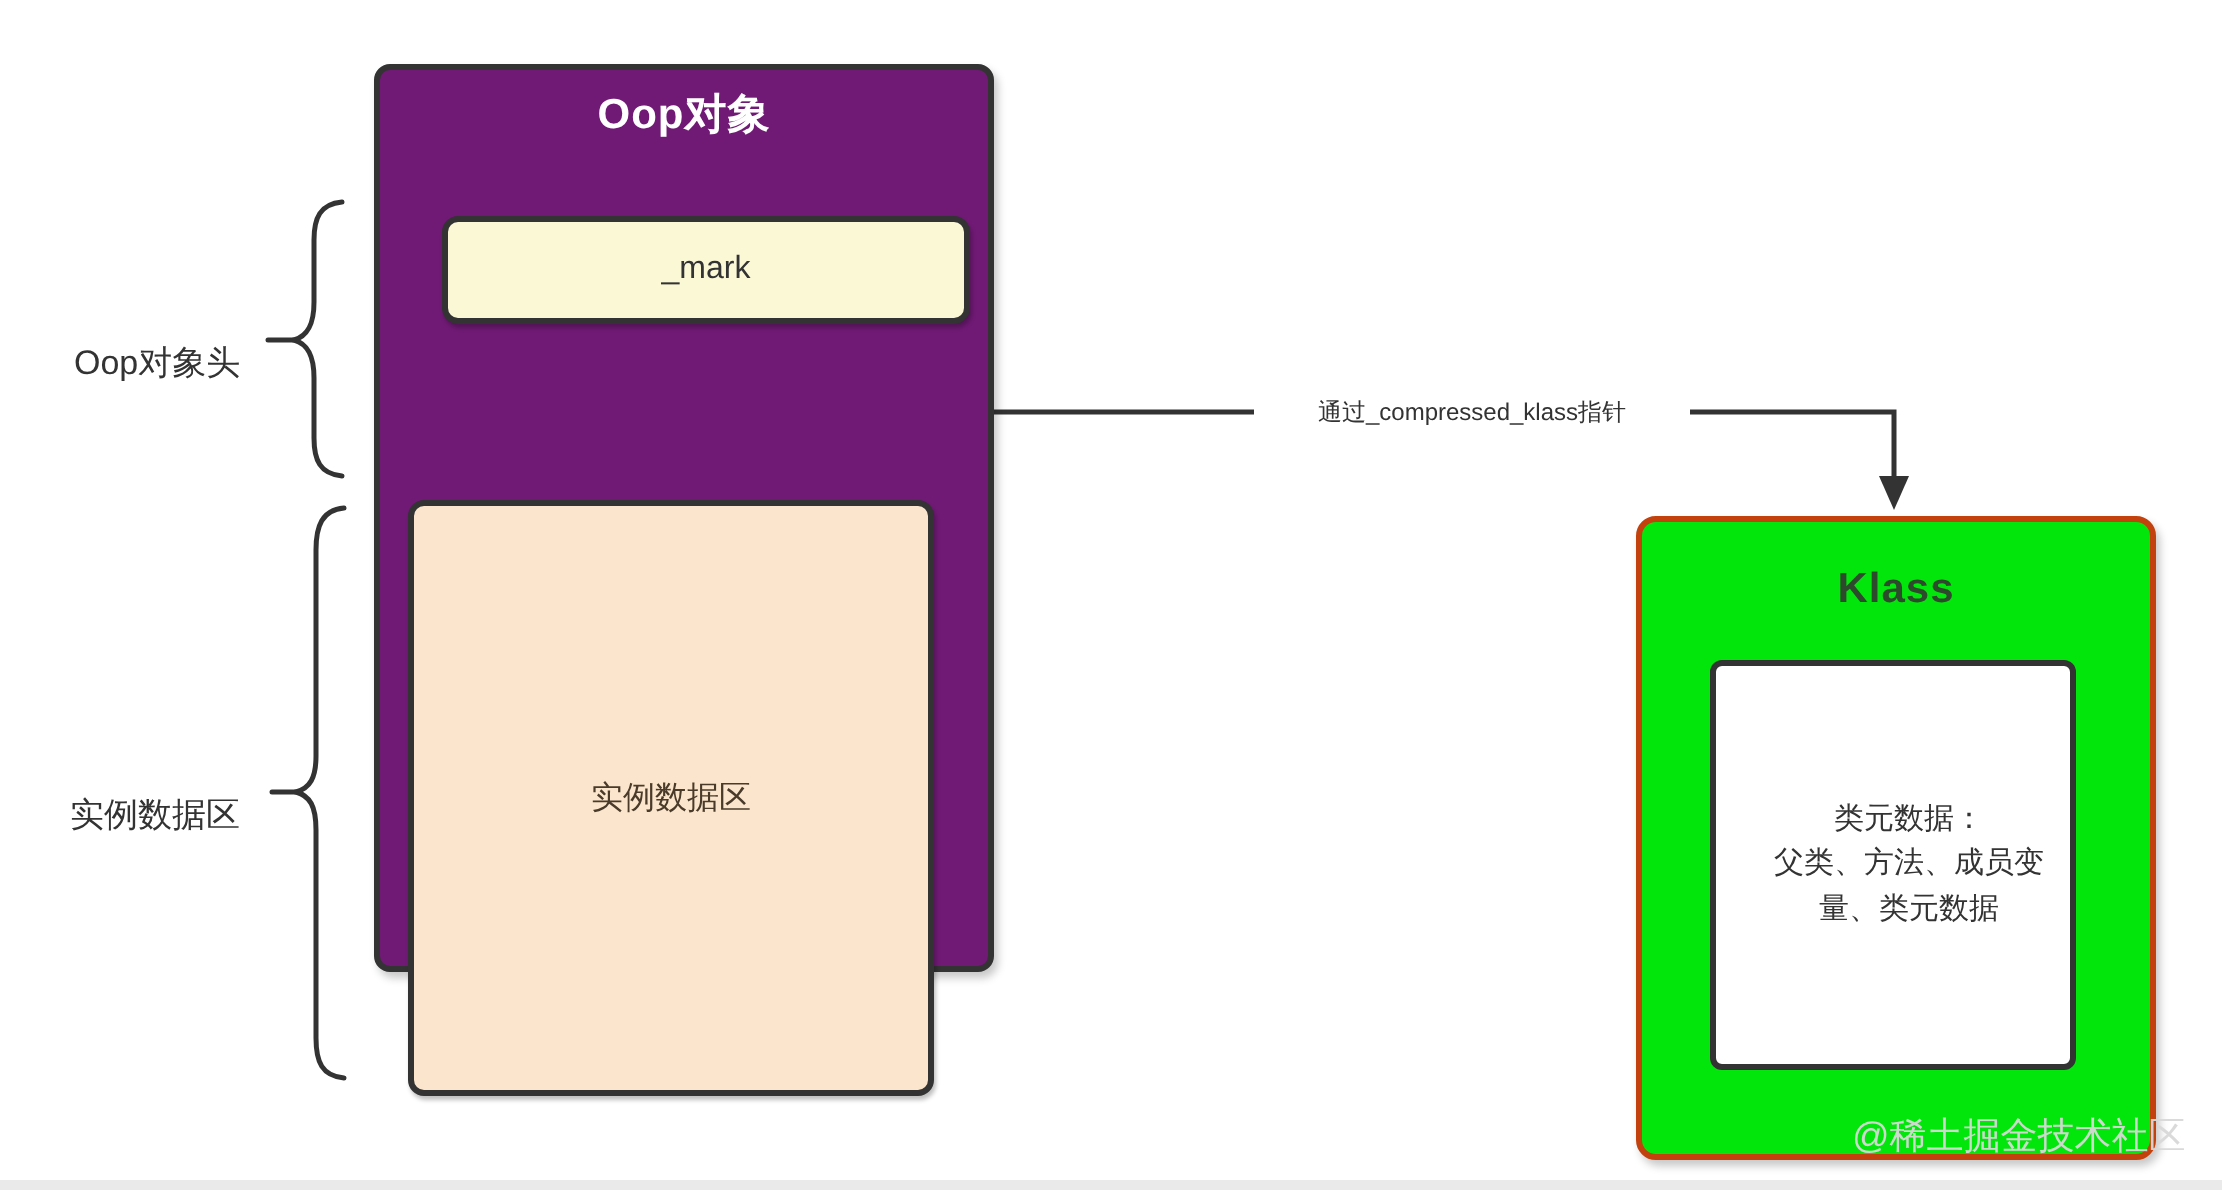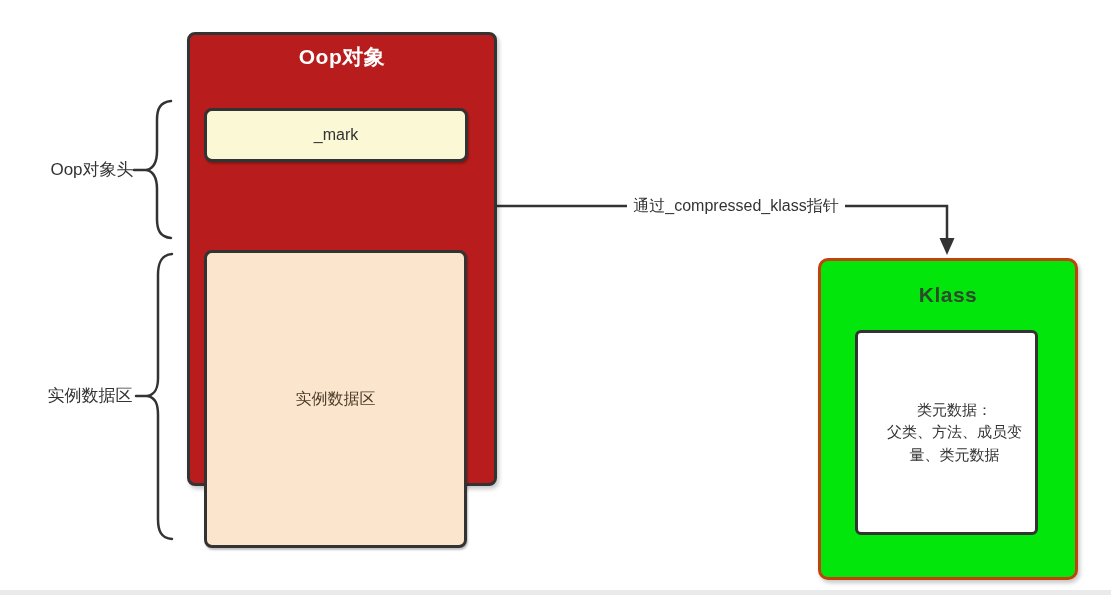--- a/index.html
+++ b/index.html
@@ -19,21 +19,21 @@
     left: 0; top: 0;
     width: 1111px; height: 595px;
     pointer-events: none;
   }
 
   
   .oop-box {
     position: absolute;
     left: 187px; top: 32px;
     width: 310px; height: 454px;
-    background: #b91c1c;
+    background: #701a75;
     border: 3px solid #333333;
     border-radius: 8px;
     box-shadow: 2px 3px 4px rgba(0,0,0,0.22);
   }
   .oop-title {
     position: absolute;
     left: 0; top: 8px; width: 100%;
     text-align: center;
     color: #ffffff;
     font-size: 21px;
@@ -47,21 +47,21 @@
     background: #fbf8d6;
     border: 3px solid #333333;
     border-radius: 8px;
     box-shadow: 1px 2px 2px rgba(0,0,0,0.25);
     display: flex;
     align-items: center;
     justify-content: center;
     font-size: 16px;
     color: #333333;
   }
-  .field-mark     { top: 73px;  height: 54px; }
+  .field-mark     { top: 73px;  height: 54px; margin-left: 17px; }
   .field-metadata { top: 143px; height: 53px; }
   .instance-box {
     position: absolute;
     left: 14px; top: 215px;
     width: 263px; height: 298px;
     background: #fbe6cd;
     border: 3px solid #333333;
     border-radius: 8px;
     box-shadow: 1px 2px 2px rgba(0,0,0,0.25);
     display: flex;
@@ -70,36 +70,37 @@
     font-size: 16px;
     color: #4a3a2a;
   }
 
   
   .left-label {
     position: absolute;
     width: 110px;
     height: 22px;
     line-height: 22px;
-    text-align: center;
+    text-align: left;
     font-size: 17px;
     color: #333333;
     white-space: nowrap;
+    margin-top: 12px;
   }
   .label-header   { left: 37px; top: 159px; }
   .label-instance { left: 35px; top: 385px; }
 
   
   .arrow-label {
     position: absolute;
     left: 626px; top: 195px;
     width: 220px; height: 22px;
     line-height: 22px;
     text-align: center;
-    font-size: 16px;
+    font-size: 12px;
     color: #333333;
     white-space: nowrap;
   }
 
   
   .klass-box {
     position: absolute;
     left: 818px; top: 258px;
     width: 260px; height: 322px;
     background: #02e60c;
@@ -187,15 +188,16 @@
 
   <div class="klass-box">
     <div class="klass-title">Klass</div>
     <div class="klass-inner">
       <div>类元数据：</div>
       <div>父类、方法、成员变</div>
       <div>量、类元数据</div>
     </div>
   </div>
 
+  <div class="watermark">@稀土掘金技术社区</div>
   <div class="bottom-edge"></div>
 
 </div>
 
 </body></html>

